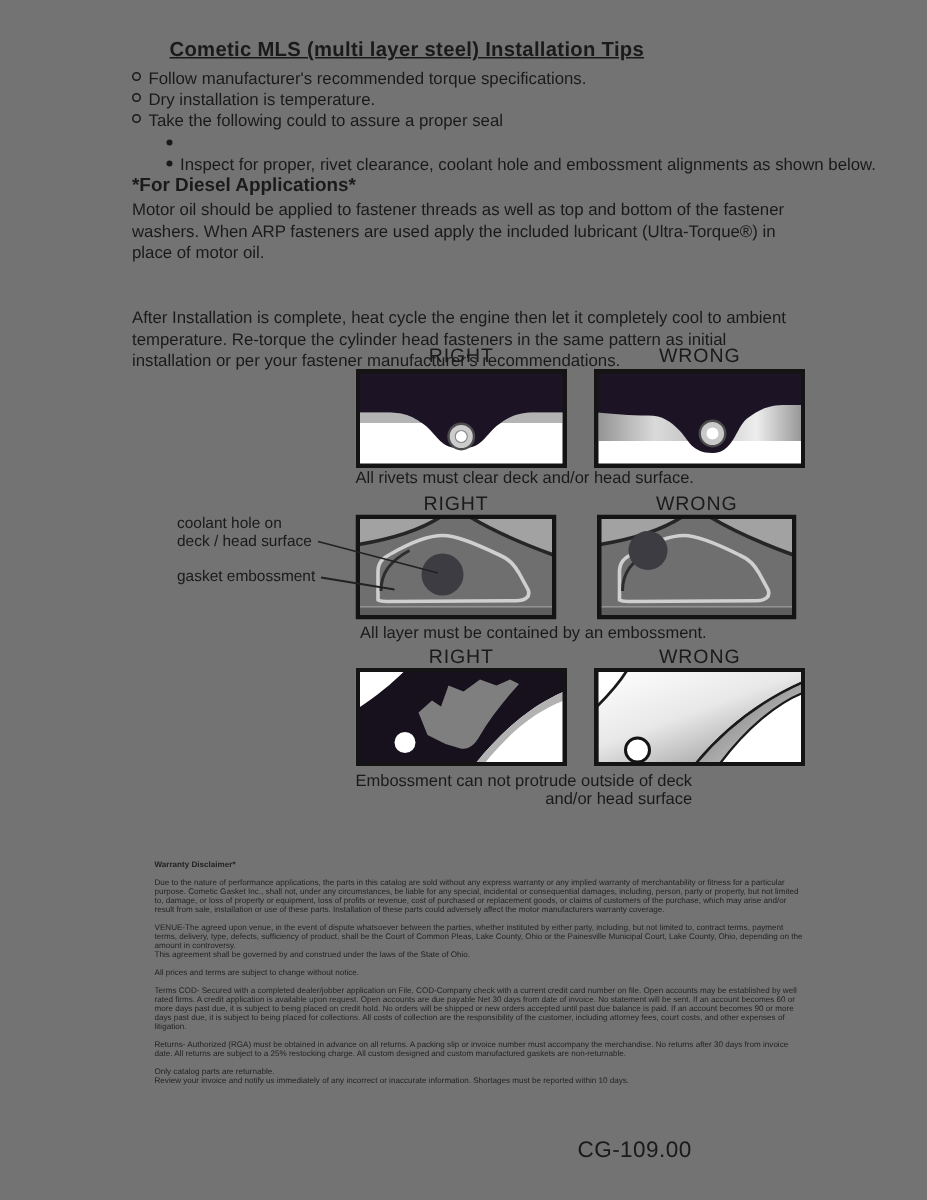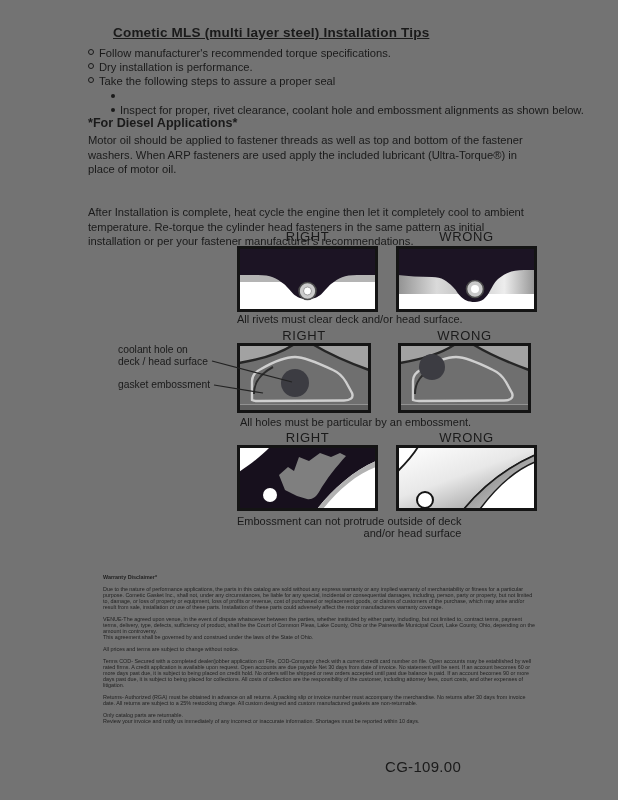--- a/index.html
+++ b/index.html
@@ -38,22 +38,22 @@
 </style>
 </head>
 <body>
 
 <div class="page">
 
   <div class="title">Cometic MLS (multi layer steel) Installation Tips</div>
 
   <div class="bullets">
     <div class="b-row"><span class="b-dot"></span><span>Follow manufacturer's recommended torque specifications.</span></div>
-    <div class="b-row"><span class="b-dot"></span><span>Dry installation is performance.</span></div>
-    <div class="b-row"><span class="b-dot"></span><span>Take the following steps to assure a proper seal</span></div>
+    <div class="b-row"><span class="b-dot"></span><span>Dry installation is temperature.</span></div>
+    <div class="b-row"><span class="b-dot"></span><span>Take the following could to assure a proper seal</span></div>
     <div class="b-row b-sub"><span class="b-dot-filled"></span></div>
     <div class="b-row b-sub"><span class="b-dot-filled"></span><span>Inspect for proper, rivet clearance, coolant hole and embossment alignments as shown below.</span></div>
   </div>
 
   <div class="diesel-heading">*For Diesel Applications*</div>
   <div class="para p1">Motor oil should be applied to fastener threads as well as top and bottom of the fastener washers. When ARP fasteners are used apply the included lubricant (Ultra-Torque®) in place of motor oil.</div>
   <div class="para p2">After Installation is complete, heat cycle the engine then let it completely cool to ambient temperature. Re-torque the cylinder head fasteners in the same pattern as initial installation or per your fastener manufacturer's recommendations.</div>
 
   <div class="fig-label" style="left:237px;top:229px;width:141px;">RIGHT</div>
   <div class="fig-label" style="left:396px;top:229px;width:141px;">WRONG</div>
@@ -127,21 +127,21 @@
     </svg>
   </div>
 
   <div class="leader-overlay">
     <svg width="200" height="60" viewBox="0 0 200 60">
       <line x1="102" y1="21" x2="182" y2="42" stroke="#222222" stroke-width="1.2"></line>
       <line x1="104" y1="45" x2="153" y2="53" stroke="#222222" stroke-width="1.2"></line>
     </svg>
   </div>
 
-  <div class="fig-caption" style="left:240px;top:416px;">All holes must be particular by an embossment.</div>
+  <div class="fig-caption" style="left:240px;top:416px;">All layer must be contained by an embossment.</div>
 
   <div class="fig-label" style="left:237px;top:430px;width:141px;">RIGHT</div>
   <div class="fig-label" style="left:396px;top:430px;width:141px;">WRONG</div>
 
   <div class="fig-box" style="left:237px;top:445px;">
     <svg width="141" height="66" viewBox="0 0 141 66">
       <rect width="141" height="66" fill="#ffffff"></rect>
       <path d="M33,2 H139 V16 C116,26 97,43 80,64 L2,64 L2,27 C14,19 24,11 33,2 Z" fill="#17101d"></path>
       <path d="M139,16 C116,26 97,43 80,64 L86,64 C102,44 120,29 139,22 Z" fill="#b2b2b2"></path>
       <path d="M48,45 L42,30 L51,22 L57,26 L62,12 L72,16 L83,8 L94,12 L103,8 L109,11 C100,21 90,33 82,47 C79,52 75,55 70,54 L60,51 Z" fill="#7f7f7f"></path>

